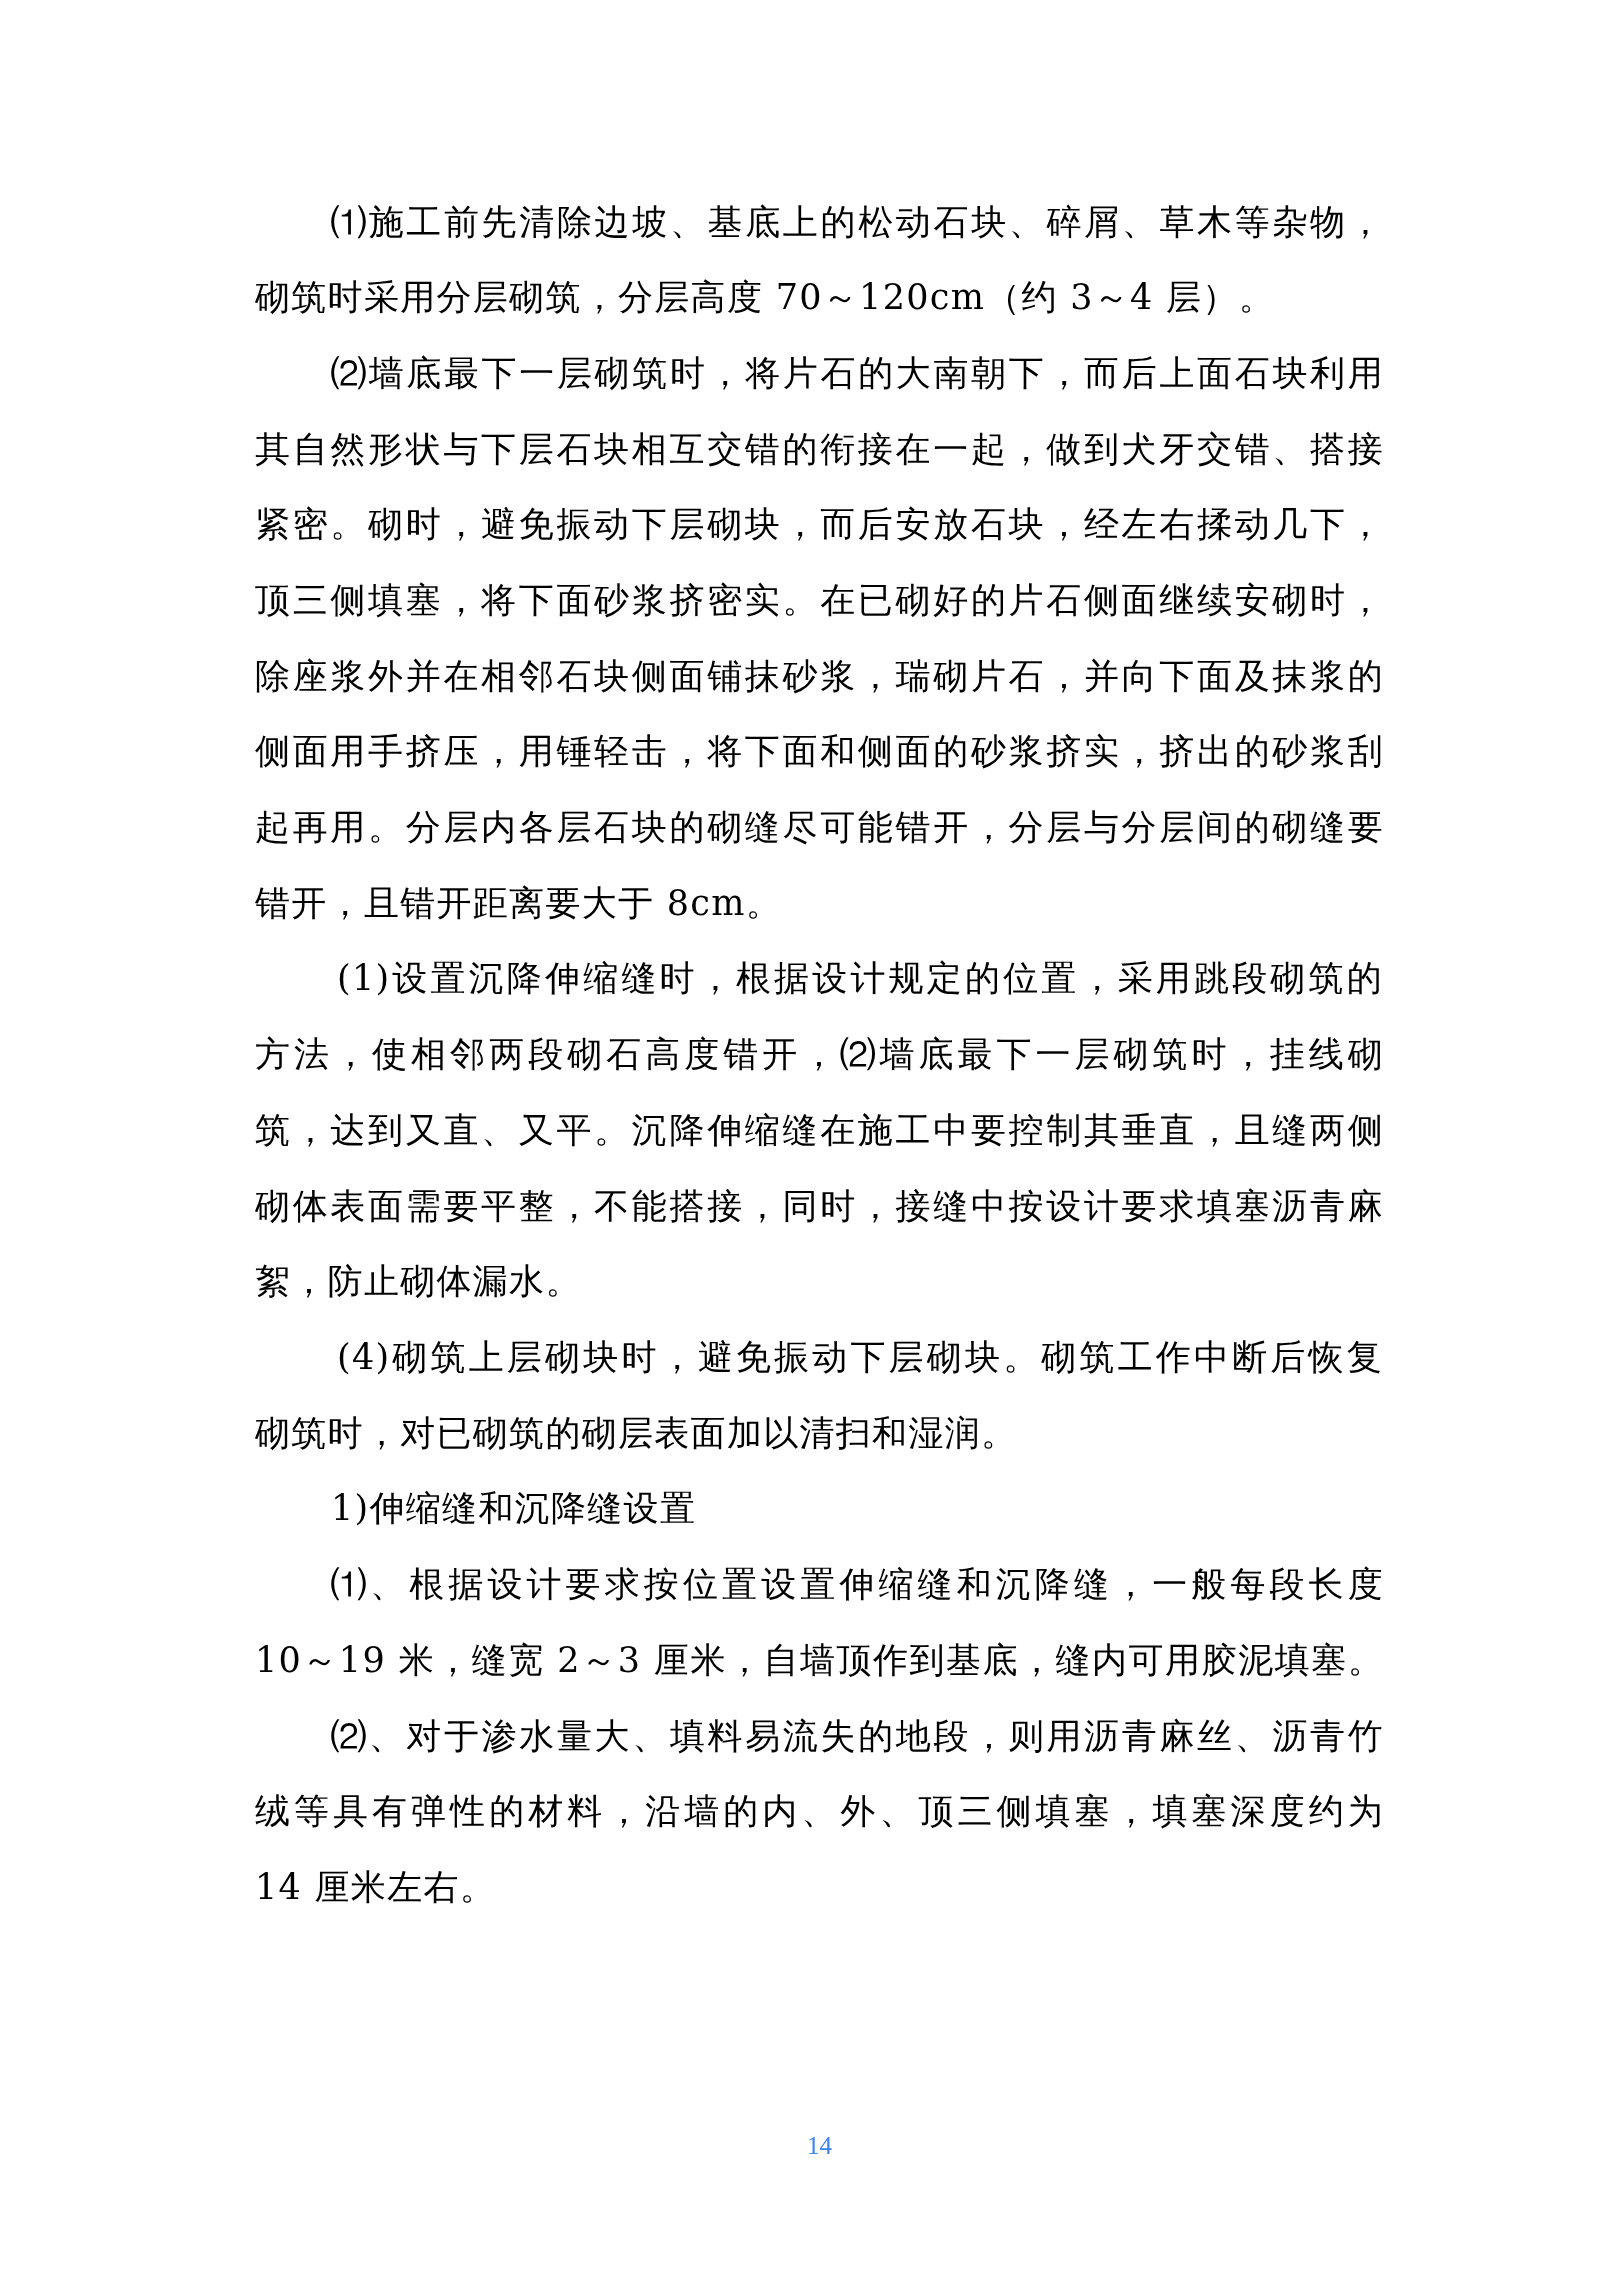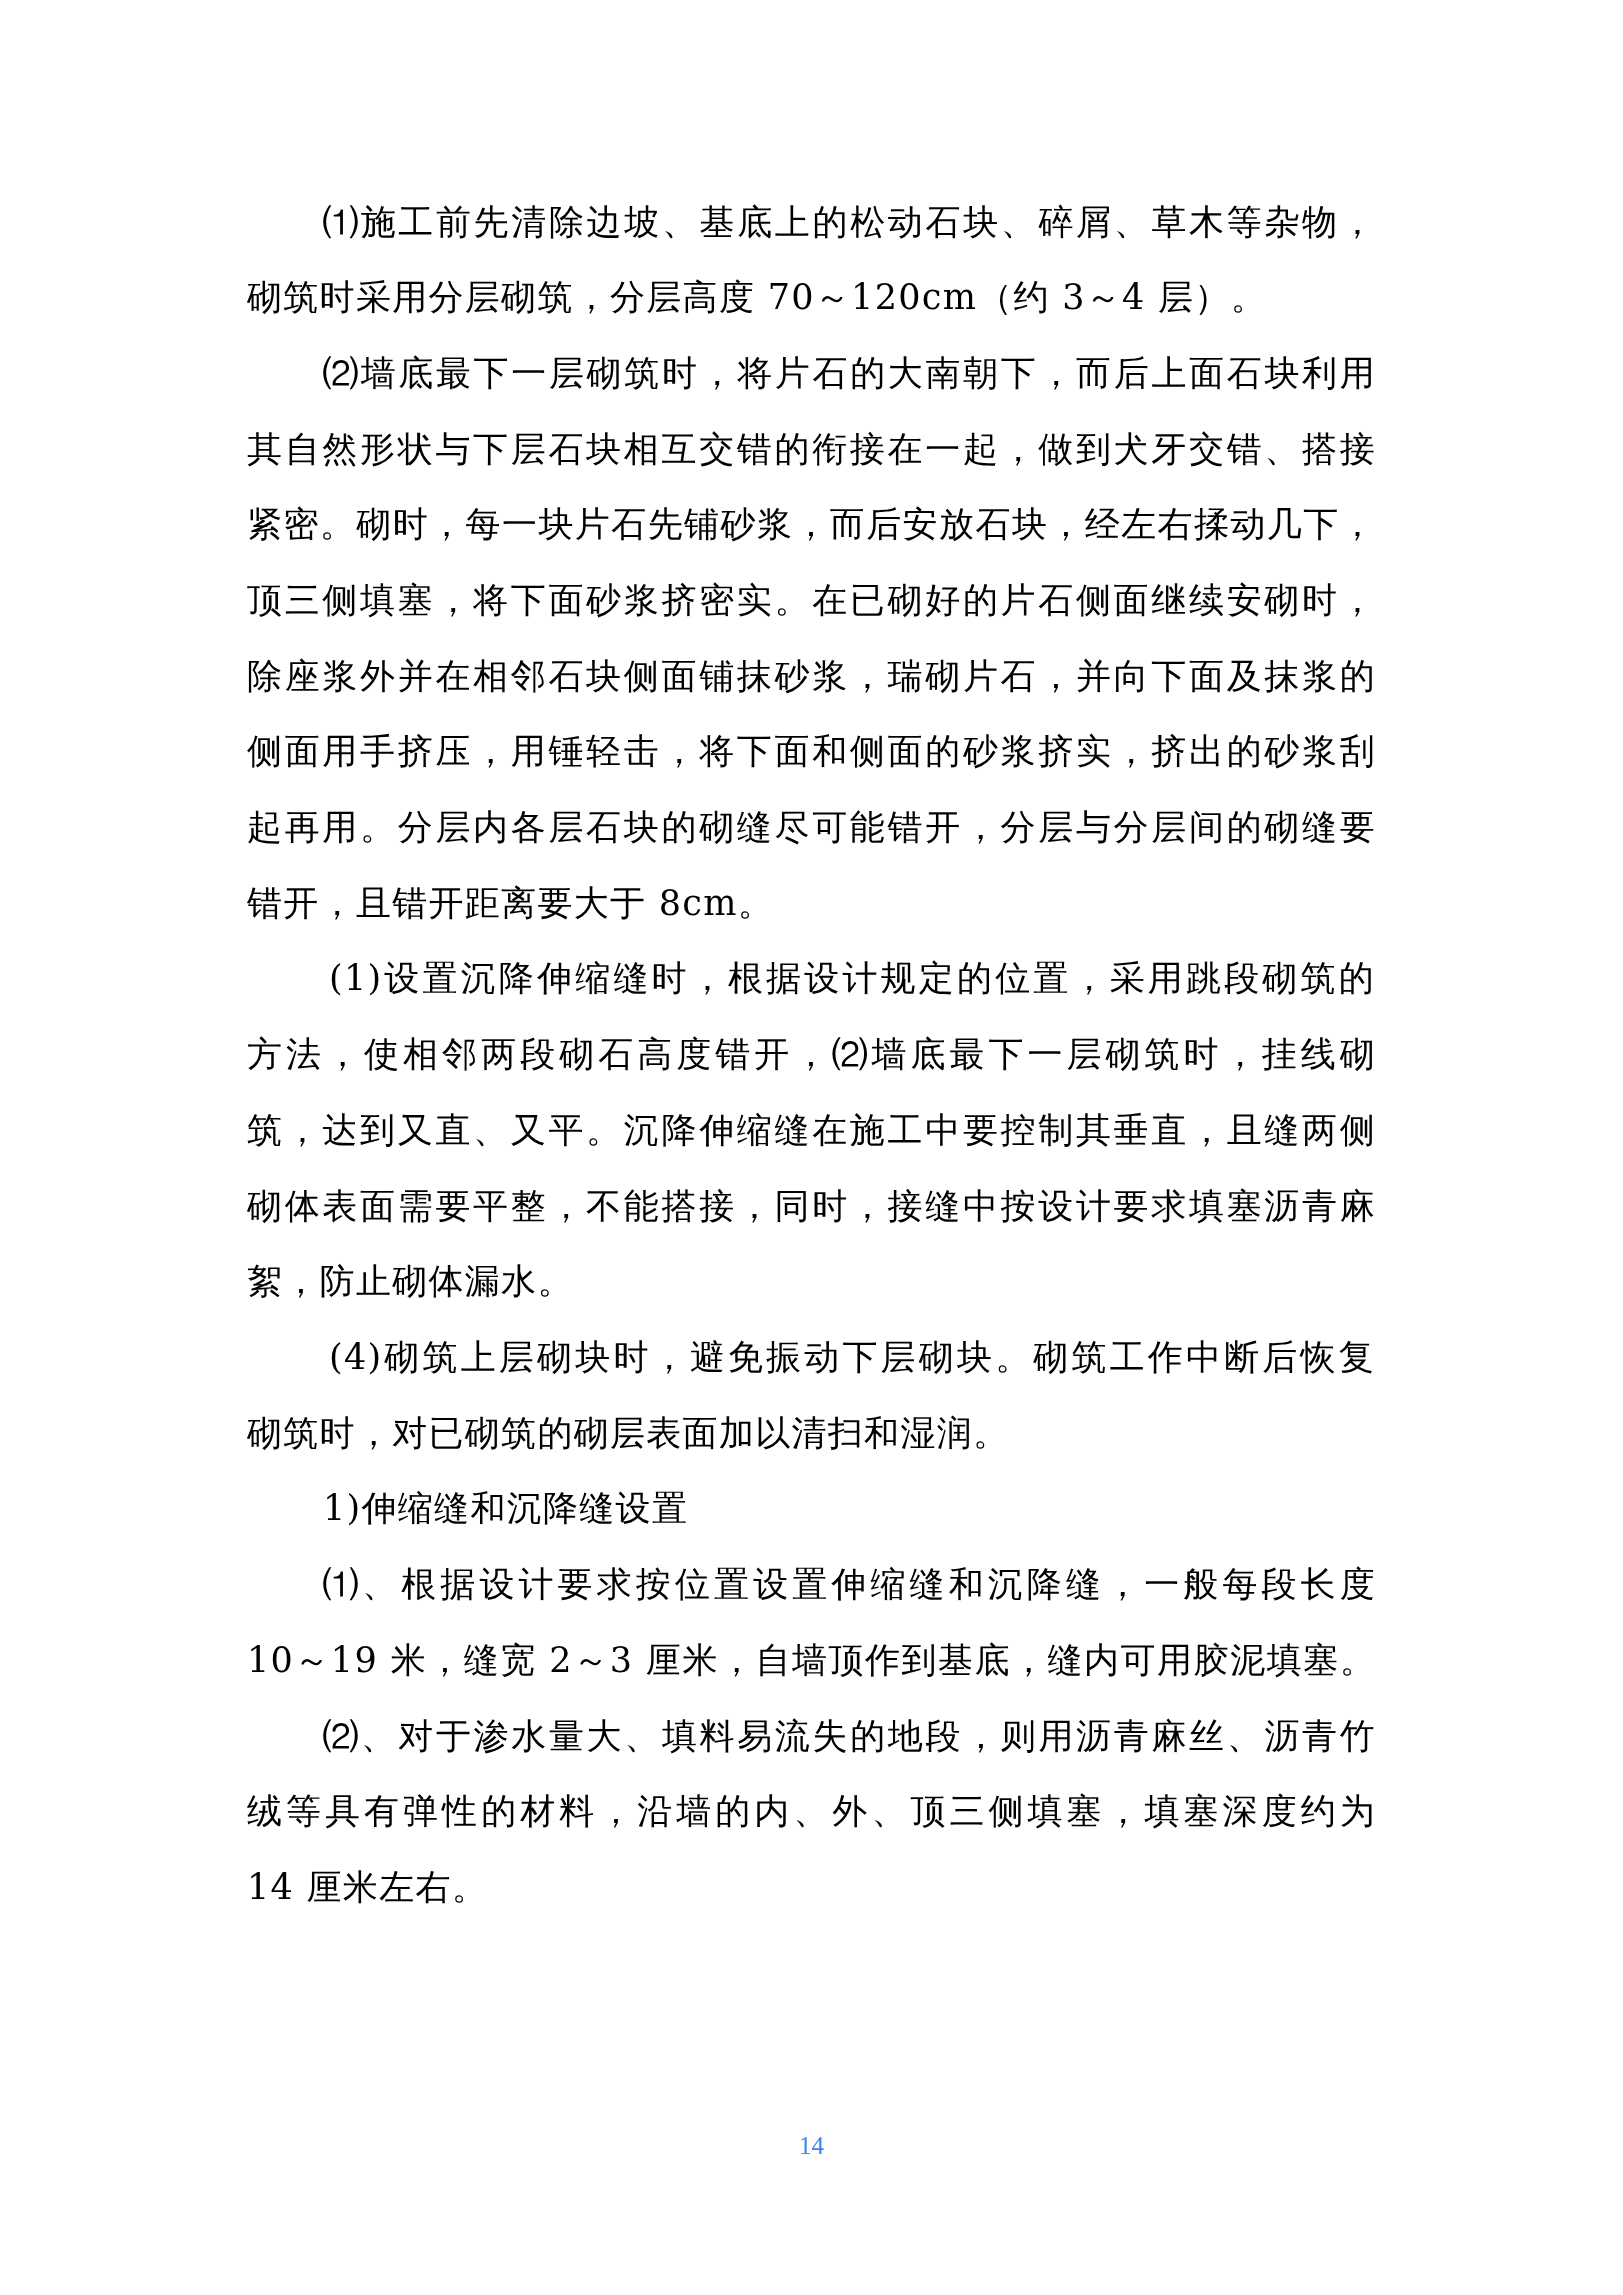--- a/index.html
+++ b/index.html
@@ -1,18 +1,18 @@
 <!DOCTYPE html>
 <html style="font-size:10.5px"><head>
   <meta charset="utf-8">
   <style>
     html, body { margin: 0; padding: 0; background: #ffffff; }
     body { width: 1623px; height: 2295px; position: relative; overflow: hidden; }
     .page {
-      position: absolute; left: 0; top: 0; width: 1490px; height: 2295px;
+      position: absolute; left: 8px; top: 0; width: 1490px; height: 2295px;
       background: #ffffff;
     }
     .text-block {
       position: absolute; left: 247px; top: 196px; width: 1132px;
       font-family: "DejaVu Serif", "Liberation Serif", serif;
       color: #000000;
     }
     .line {
       position: absolute; left: 0;
       height: 52px;
@@ -39,21 +39,21 @@
   </style>
 </head>
 <body>
 
 <div class="page">
   <div class="text-block">
     <div class="line indent justify" style="top:0px">⑴施工前先清除边坡、基底上的松动石块、碎屑、草木等杂物，</div>
     <div class="line" style="top:75px">砌筑时采用分层砌筑，分层高度 70～120cm（约 3～4 层）。</div>
     <div class="line indent justify" style="top:151px">⑵墙底最下一层砌筑时，将片石的大南朝下，而后上面石块利用</div>
     <div class="line justify" style="top:227px">其自然形状与下层石块相互交错的衔接在一起，做到犬牙交错、搭接</div>
-    <div class="line justify" style="top:302px">紧密。砌时，每一块片石先铺砂浆，而后安放石块，经左右揉动几下，</div>
+    <div class="line justify" style="top:302px">紧密。砌时，避免振动下层砌块，而后安放石块，经左右揉动几下，</div>
     <div class="line justify" style="top:378px">顶三侧填塞，将下面砂浆挤密实。在已砌好的片石侧面继续安砌时，</div>
     <div class="line justify" style="top:454px">除座浆外并在相邻石块侧面铺抹砂浆，瑞砌片石，并向下面及抹浆的</div>
     <div class="line justify" style="top:529px">侧面用手挤压，用锤轻击，将下面和侧面的砂浆挤实，挤出的砂浆刮</div>
     <div class="line justify" style="top:605px">起再用。分层内各层石块的砌缝尽可能错开，分层与分层间的砌缝要</div>
     <div class="line" style="top:681px">错开，且错开距离要大于 8cm。</div>
     <div class="line indent-more justify" style="top:756px">(1)设置沉降伸缩缝时，根据设计规定的位置，采用跳段砌筑的</div>
     <div class="line justify" style="top:832px">方法，使相邻两段砌石高度错开，⑵墙底最下一层砌筑时，挂线砌</div>
     <div class="line justify" style="top:908px">筑，达到又直、又平。沉降伸缩缝在施工中要控制其垂直，且缝两侧</div>
     <div class="line justify" style="top:984px">砌体表面需要平整，不能搭接，同时，接缝中按设计要求填塞沥青麻</div>
     <div class="line" style="top:1059px">絮，防止砌体漏水。</div>

